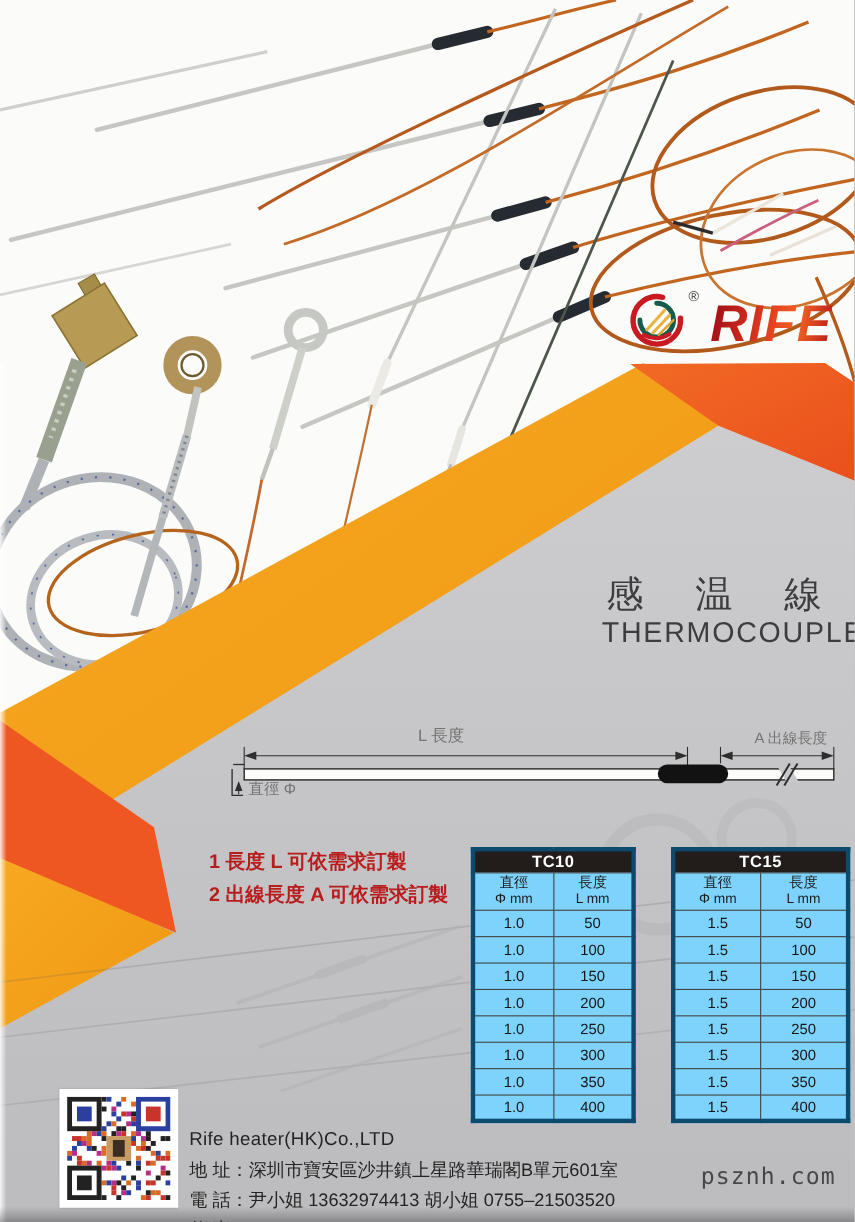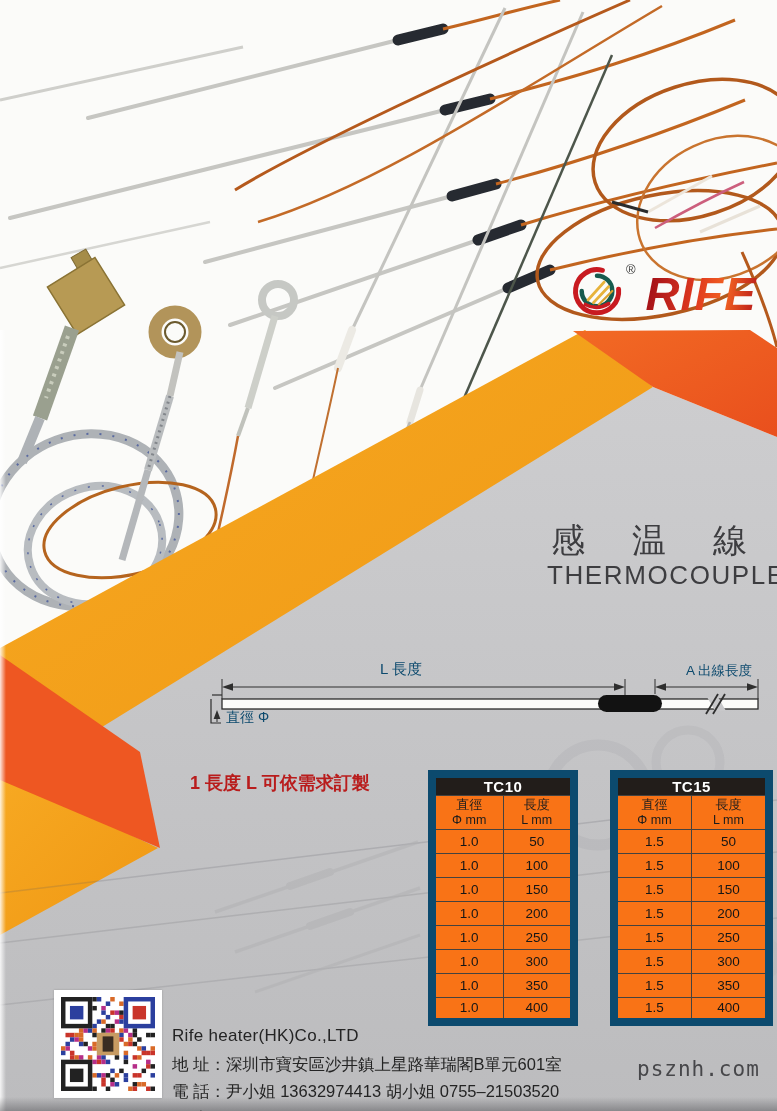--- a/index.html
+++ b/index.html
@@ -26,27 +26,27 @@
     -webkit-background-clip:text;background-clip:text;
     -webkit-text-fill-color:transparent;
   }
   .brand-reg{font-size:13px;color:#3a3a3a;margin-left:2px;margin-top:-2px;font-style:normal;}
 
   
   .title-zh{left:551px;top:518px;font-size:34px;color:#3d3d40;letter-spacing:47px;white-space:nowrap;font-weight:400;}
   .title-en{left:547px;top:560px;font-size:26px;color:#3d3d40;letter-spacing:1.6px;font-weight:300;white-space:nowrap;}
 
   
-  .dim-label{color:#0c4a6e;font-weight:500;white-space:nowrap;}
+  .dim-label{color:#737373;font-weight:500;white-space:nowrap;}
 
   
   .notes{left:190px;top:768px;font-size:18px;line-height:30px;color:#b91c1c;font-weight:600;white-space:nowrap;}
 
   
-  .spec-table{border-collapse:collapse;table-layout:fixed;background:#f97316;border:8px solid #0c4a6e;}
+  .spec-table{border-collapse:collapse;table-layout:fixed;background:#7dd3fc;border:4px solid #0c4a6e;}
   .spec-table td,.spec-table th{border:1px solid #45423f;padding:0;text-align:center;vertical-align:middle;}
   .spec-title{background:#221d1a;color:#fff;font-size:15px;font-weight:bold;letter-spacing:.5px;height:21px;}
   .spec-sub{height:34px;font-size:13px;color:#1d1d1d;line-height:1.15;font-weight:500;}
   .spec-sub .en{font-size:12.5px;font-weight:400;}
   .spec-row td{height:24px;font-size:13.5px;color:#161616;}
   #tc10{left:428px;top:770px;width:150px;}
   #tc15{left:610px;top:770px;width:163px;}
 
   
   .contact{left:172px;top:982px;color:#242424;}
@@ -243,20 +243,21 @@
 
     <div class="abs title-zh">感温線</div>
     <div class="abs title-en">THERMOCOUPLE</div>
 
     <div class="abs dim-label" style="left:380px;top:660px;font-size:15px;">L  長度</div>
     <div class="abs dim-label" style="left:686px;top:662px;font-size:13.5px;">A  出線長度</div>
     <div class="abs dim-label" style="left:226px;top:709px;font-size:14px;">直徑 Φ</div>
 
     <div class="abs notes">
       <div>1 長度 L 可依需求訂製</div>
+      <div>2 出線長度 A 可依需求訂製</div>
     </div>
 
     <table class="abs spec-table" id="tc10">
       <thead>
         <tr>
             <th class="spec-title" colspan="2">TC10</th>
           </tr>
         <tr class="spec-sub">
           <td>
             <div>直徑</div>

